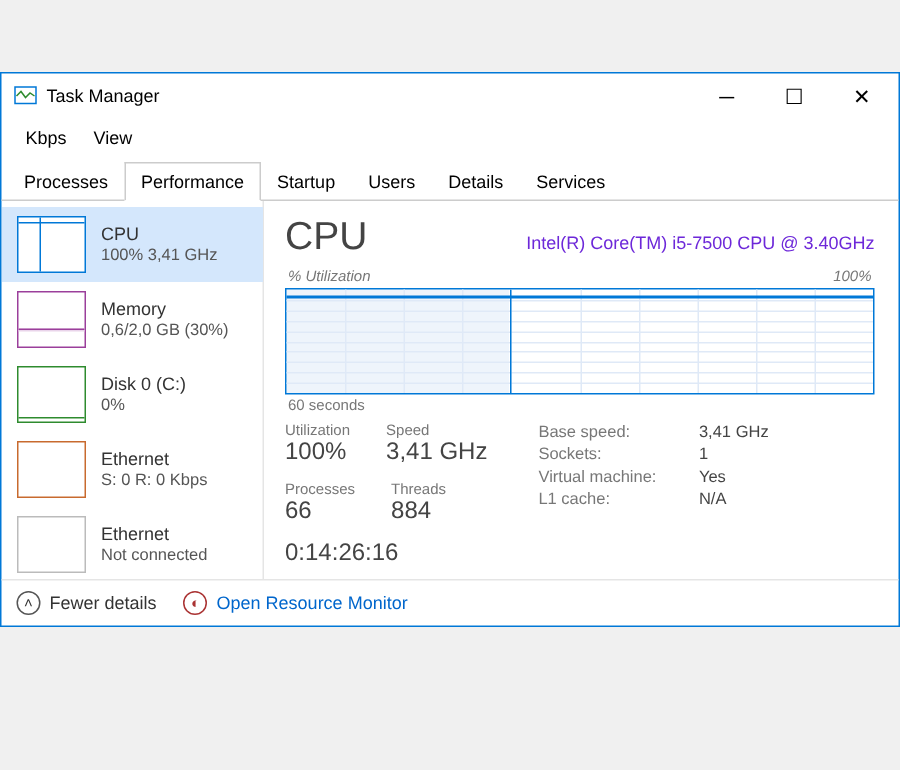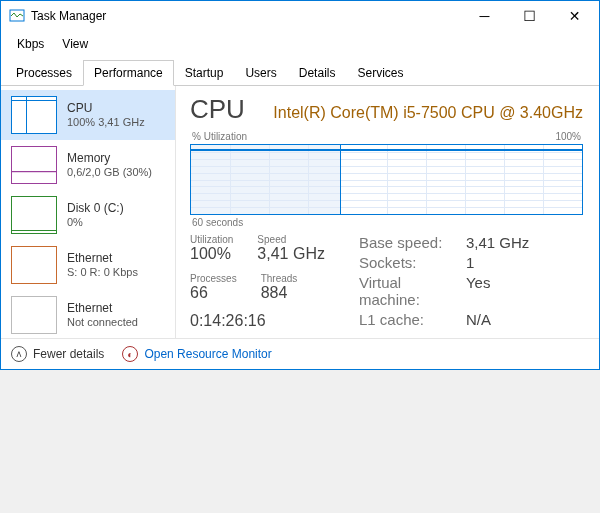--- a/index.html
+++ b/index.html
@@ -1,17 +1,17 @@
 <!DOCTYPE html>
 <html><head>
 <meta charset="utf-8">
 <style>
 * { margin:0; padding:0; box-sizing:border-box; font-family:"Segoe UI",Tahoma,sans-serif; }
 body { background:#f0f0f0; display:flex; justify-content:center; align-items:flex-start; padding:0; }
-.window { width:600px; height:370px; background:#fff; border:1px solid #0078d7; display:flex; flex-direction:column; }
+.window { width:600px; height:370px; background:#fff; border:1px solid #0078d7; display:flex; flex-direction:column;margin-top:48px; }
 .titlebar { height:30px; display:flex; align-items:center; padding:0 2px 0 8px; font-size:12px; color:#000; }
 .titlebar .icon { width:16px; height:16px; margin-right:6px; }
 .titlebar .title { flex:1; }
 .win-btns { display:flex; }
 .win-btn { width:45px; height:30px; display:flex; align-items:center; justify-content:center; font-size:14px; color:#000; cursor:default; }
 .menubar { display:flex; gap:2px; padding:2px 8px; font-size:12px; }
 .menubar span { padding:4px 8px; cursor:default; }
 .tabs { display:flex; border-bottom:1px solid #ccc; padding:0 4px; font-size:12px; margin-top:2px; }
 .tab { padding:5px 10px; border:1px solid transparent; cursor:default; position:relative; top:1px; }
 .tab.active { border:1px solid #ccc; border-bottom:1px solid #fff; background:#fff; }
@@ -19,22 +19,22 @@
 .sidebar { width:175px; border-right:1px solid #e5e5e5; padding:4px 0; overflow:auto; }
 .side-item { display:flex; align-items:center; padding:6px 10px; gap:10px; cursor:default; }
 .side-item.selected { background:#d4e7fc; }
 .side-graph { width:46px; height:38px; border:1px solid; flex-shrink:0; position:relative; background:#fff; }
 .side-info { font-size:11px; line-height:1.25; }
 .side-info .name { color:#333; font-size:12px; }
 .side-info .sub { color:#555; }
 .main { flex:1; padding:8px 16px 8px 14px; display:flex; flex-direction:column; overflow:hidden; }
 .main-header { display:flex; justify-content:space-between; align-items:baseline; }
 .main-header h1 { font-size:26px; font-weight:400; color:#444; }
-.main-header .model { font-size:16px; color:#a16207; }
-.chart-lbls { display:flex; justify-content:space-between; font-size:10px; color:#777; margin:6px 2px 2px; }
+.main-header .model { font-size:12px; color:#6d28d9; }
+.chart-lbls { display:flex; justify-content:space-between; font-size:10px; color:#777; margin:6px 2px 2px;font-style:italic; }
 .chart { height:155px; border:1px solid #0078d7; position:relative; background:linear-gradient(to right,#eef4fb 0,#eef4fb 38%,#fff 38%); }
 .chart .grid-h,.chart .grid-v { position:absolute; }
 .chart .grid-h { left:0;right:0;border-top:1px solid #dfe9f7; }
 .chart .grid-v { top:0;bottom:0;border-left:1px solid #dfe9f7; }
 .chart .rise { position:absolute; left:38%; top:0; bottom:0; border-left:1px solid #0078d7; }
 .chart .topline { position:absolute; left:0; right:0; top:4px; border-top:2px solid #0078d7; }
 .time-lbl { font-size:10px; color:#777; margin:2px 2px 6px; }
 .stats { display:flex; gap:34px; font-size:11px; color:#555; }
 .stats .col { display:flex; flex-direction:column; gap:4px; }
 .stats .row { display:flex; flex-direction:column; }
@@ -177,21 +177,21 @@
               </div>
             <div class="row">
                 <span class="lbl">Threads</span>
                 <span class="val">884</span>
               </div>
           </div>
           <div class="row" style="margin-top:6px">
               <span class="val">0:14:26:16</span>
             </div>
         </div>
-        <div class="col" style="gap:3px;font-size:15px">
+        <div class="col" style="gap:3px;font-size:11px">
           <div class="kv">
               <span class="k">Base speed:</span>
               <span class="v">3,41 GHz</span>
             </div>
           <div class="kv">
               <span class="k">Sockets:</span>
               <span class="v">1</span>
             </div>
           <div class="kv">
               <span class="k">Virtual machine:</span>

